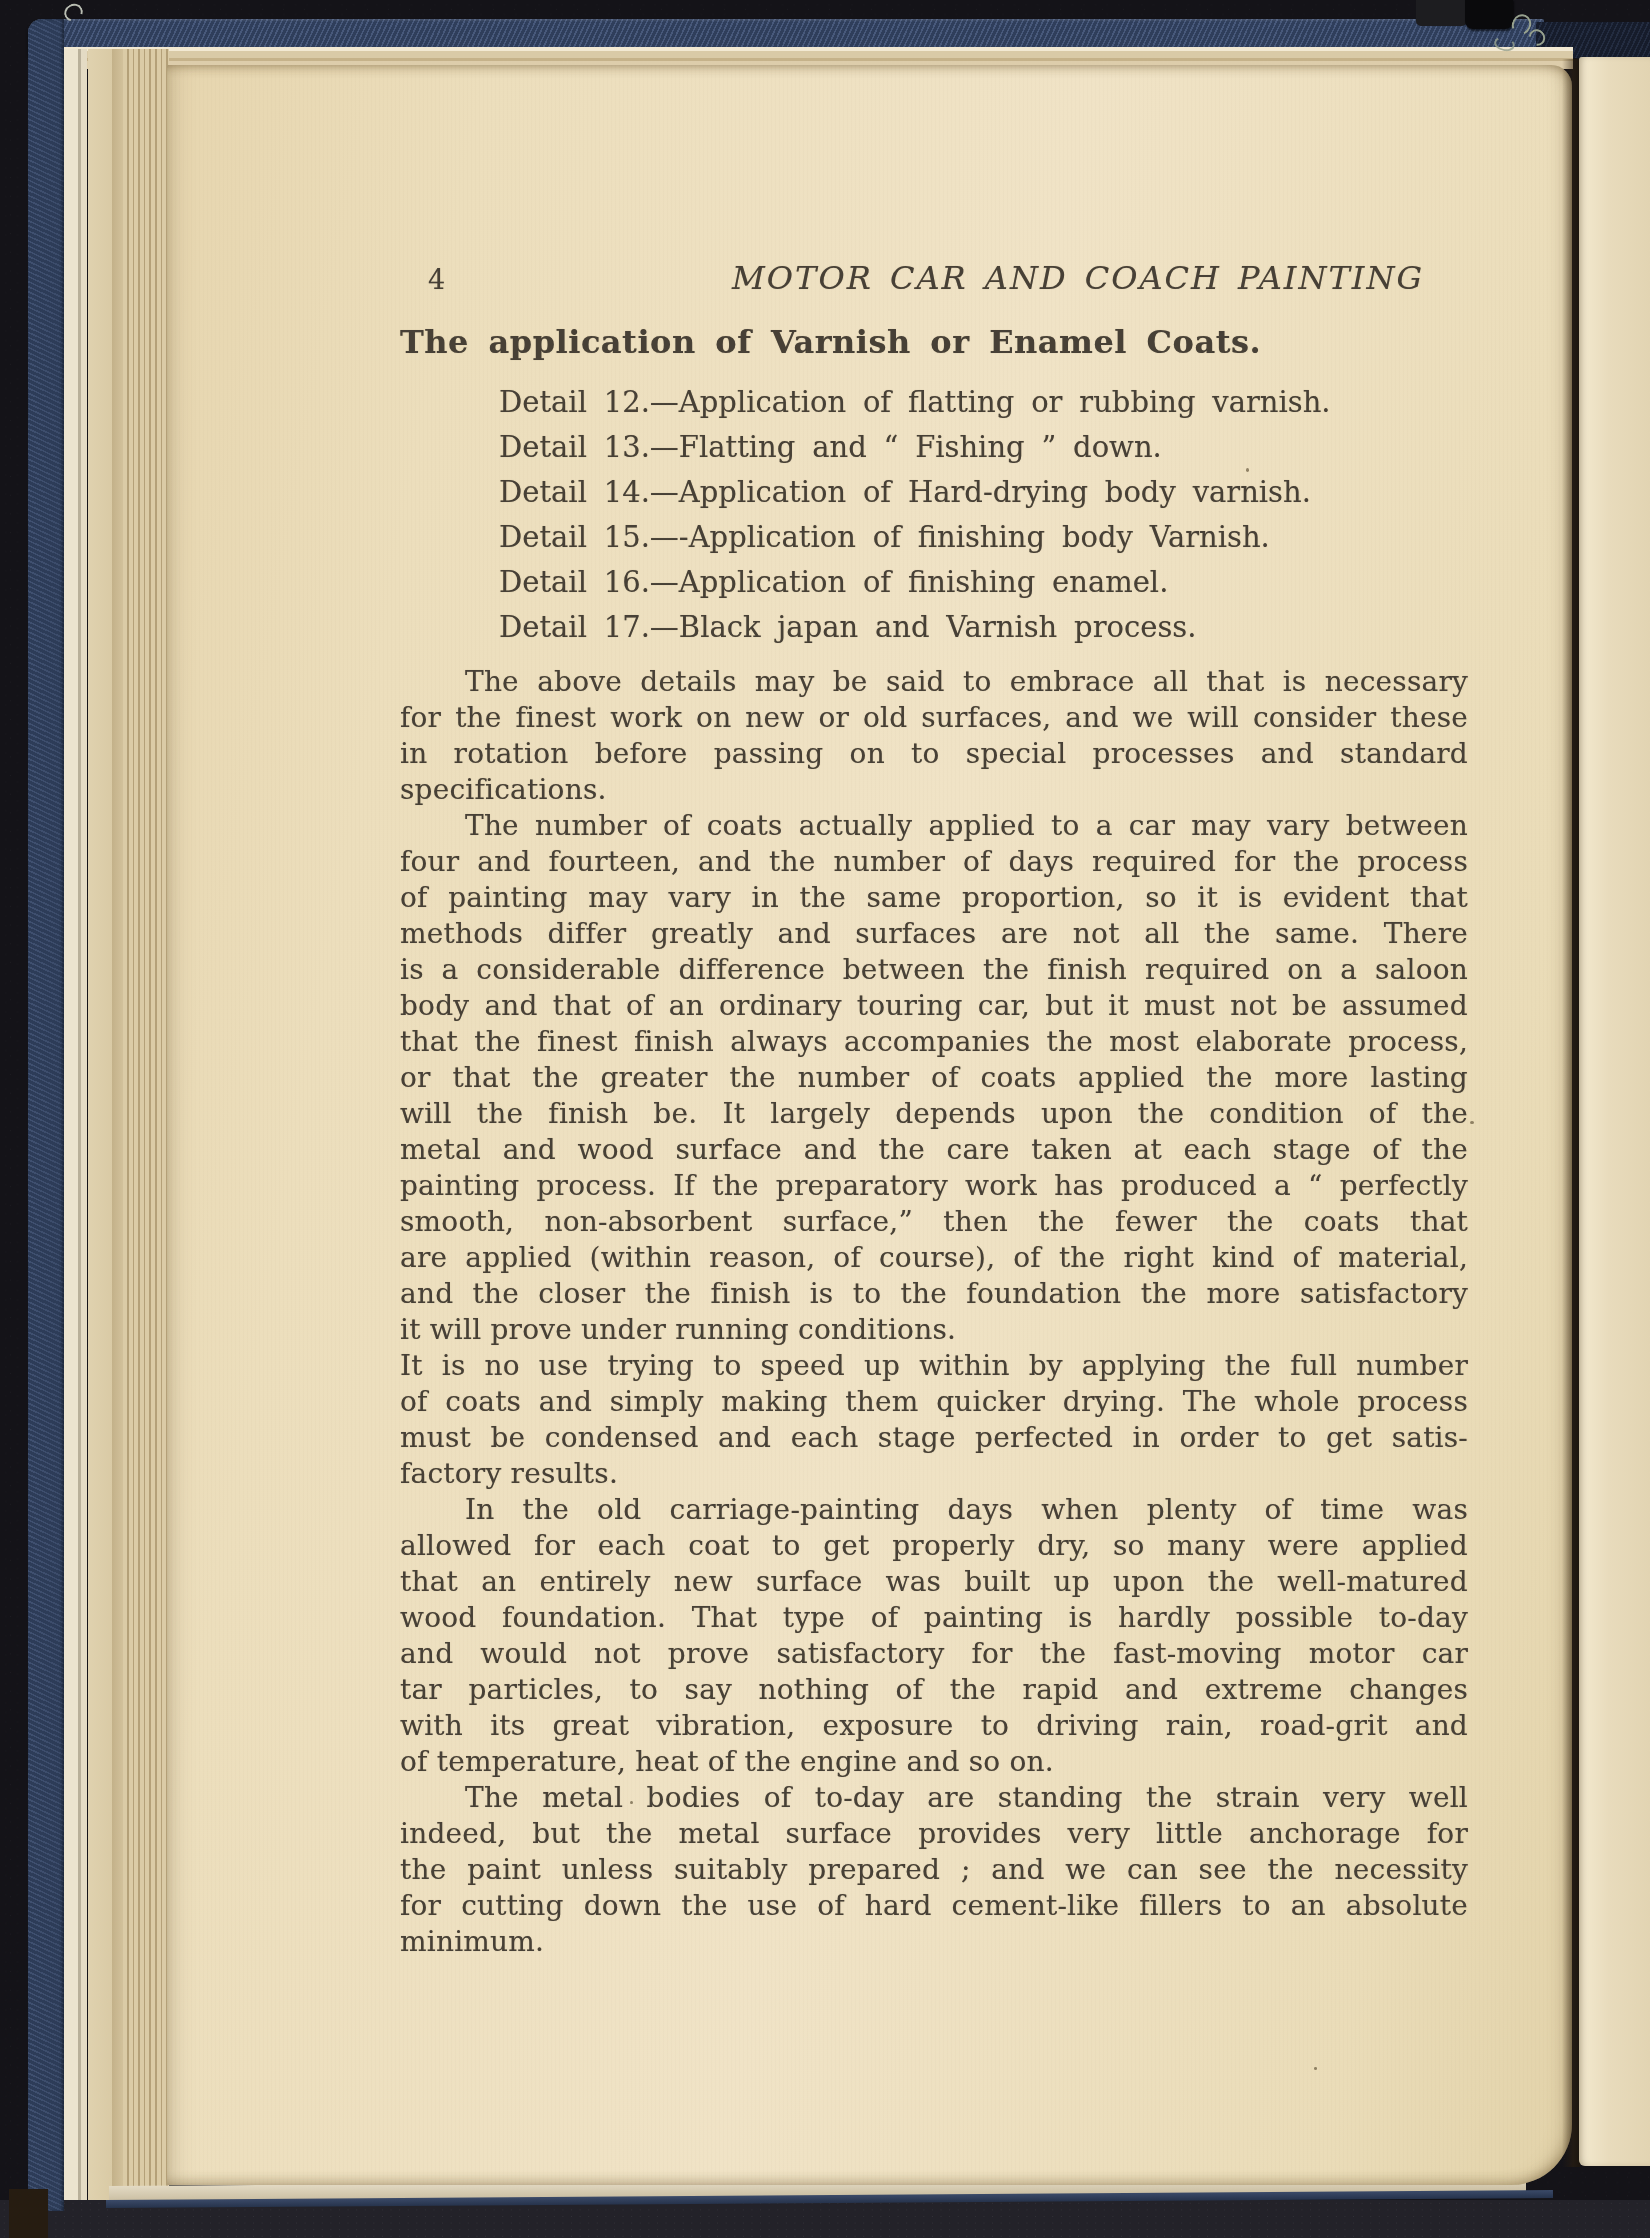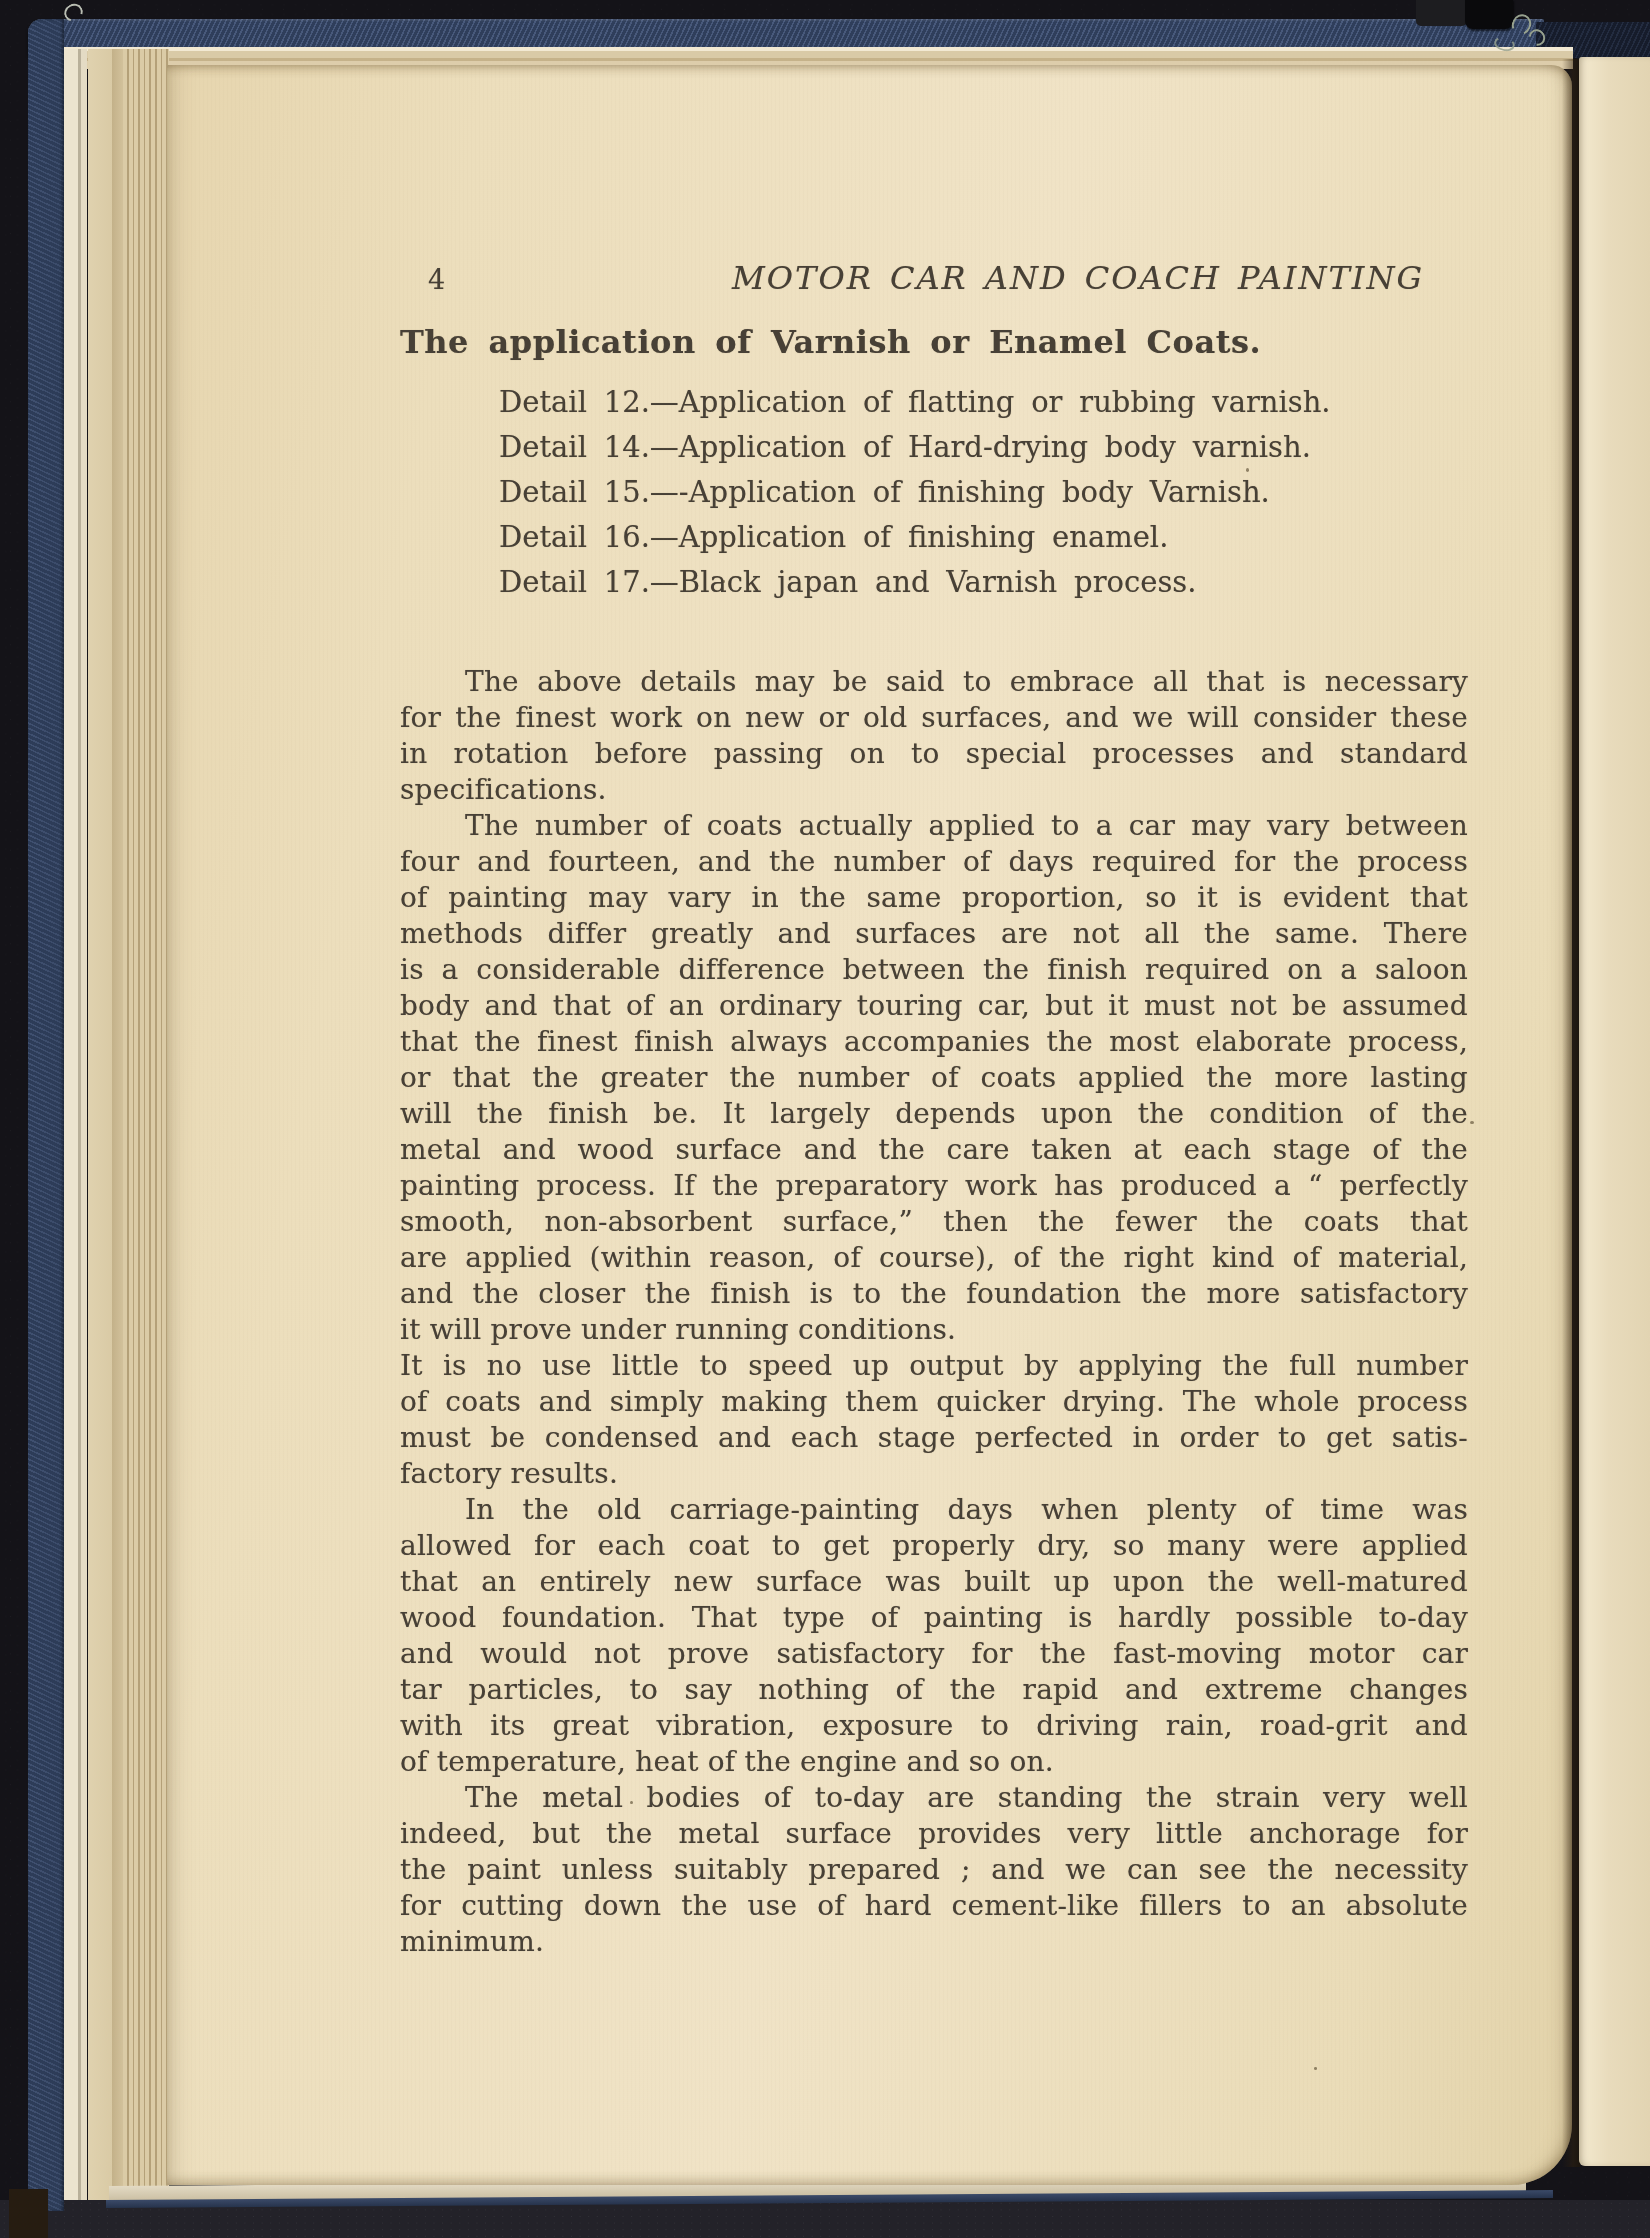--- a/index.html
+++ b/index.html
@@ -180,20 +180,21 @@
   <div class="text-block">
     <div class="page-header">
       <span class="page-number">4</span>
       <span class="running-title">MOTOR CAR AND COACH PAINTING</span>
     </div>
 
     <div class="section-heading">The application of Varnish or Enamel Coats.</div>
 
     <div class="details">
         <div class="line first">Detail 12.—Application of flatting or rubbing varnish.</div>
+        <div class="line">Detail 13.—Flatting and “ Fishing ” down.</div>
         <div class="line">Detail 14.—Application of Hard-drying body varnish.</div>
         <div class="line">Detail 15.—-Application of finishing body Varnish.</div>
         <div class="line">Detail 16.—Application of finishing enamel.</div>
         <div class="line last">Detail 17.—Black japan and Varnish process.</div>
       </div>
 
     <div class="paragraphs">
       <div class="para">
           <div class="line first">The above details may be said to embrace all that is necessary</div>
           <div class="line">for the finest work on new or old surfaces, and we will consider these</div>
@@ -211,21 +212,21 @@
           <div class="line">or that the greater the number of coats applied the more lasting</div>
           <div class="line">will the finish be. It largely depends upon the condition of the</div>
           <div class="line">metal and wood surface and the care taken at each stage of the</div>
           <div class="line">painting process. If the preparatory work has produced a “ perfectly</div>
           <div class="line">smooth, non-absorbent surface,” then the fewer the coats that</div>
           <div class="line">are applied (within reason, of course), of the right kind of material,</div>
           <div class="line">and the closer the finish is to the foundation the more satisfactory</div>
           <div class="line last">it will prove under running conditions.</div>
         </div>
       <div class="para">
-          <div class="line">It is no use little to speed up output by applying the full number</div>
+          <div class="line">It is no use trying to speed up within by applying the full number</div>
           <div class="line">of coats and simply making them quicker drying. The whole process</div>
           <div class="line">must be condensed and each stage perfected in order to get satis-</div>
           <div class="line last">factory results.</div>
         </div>
       <div class="para">
           <div class="line first">In the old carriage-painting days when plenty of time was</div>
           <div class="line">allowed for each coat to get properly dry, so many were applied</div>
           <div class="line">that an entirely new surface was built up upon the well-matured</div>
           <div class="line">wood foundation. That type of painting is hardly possible to-day</div>
           <div class="line">and would not prove satisfactory for the fast-moving motor car</div>

